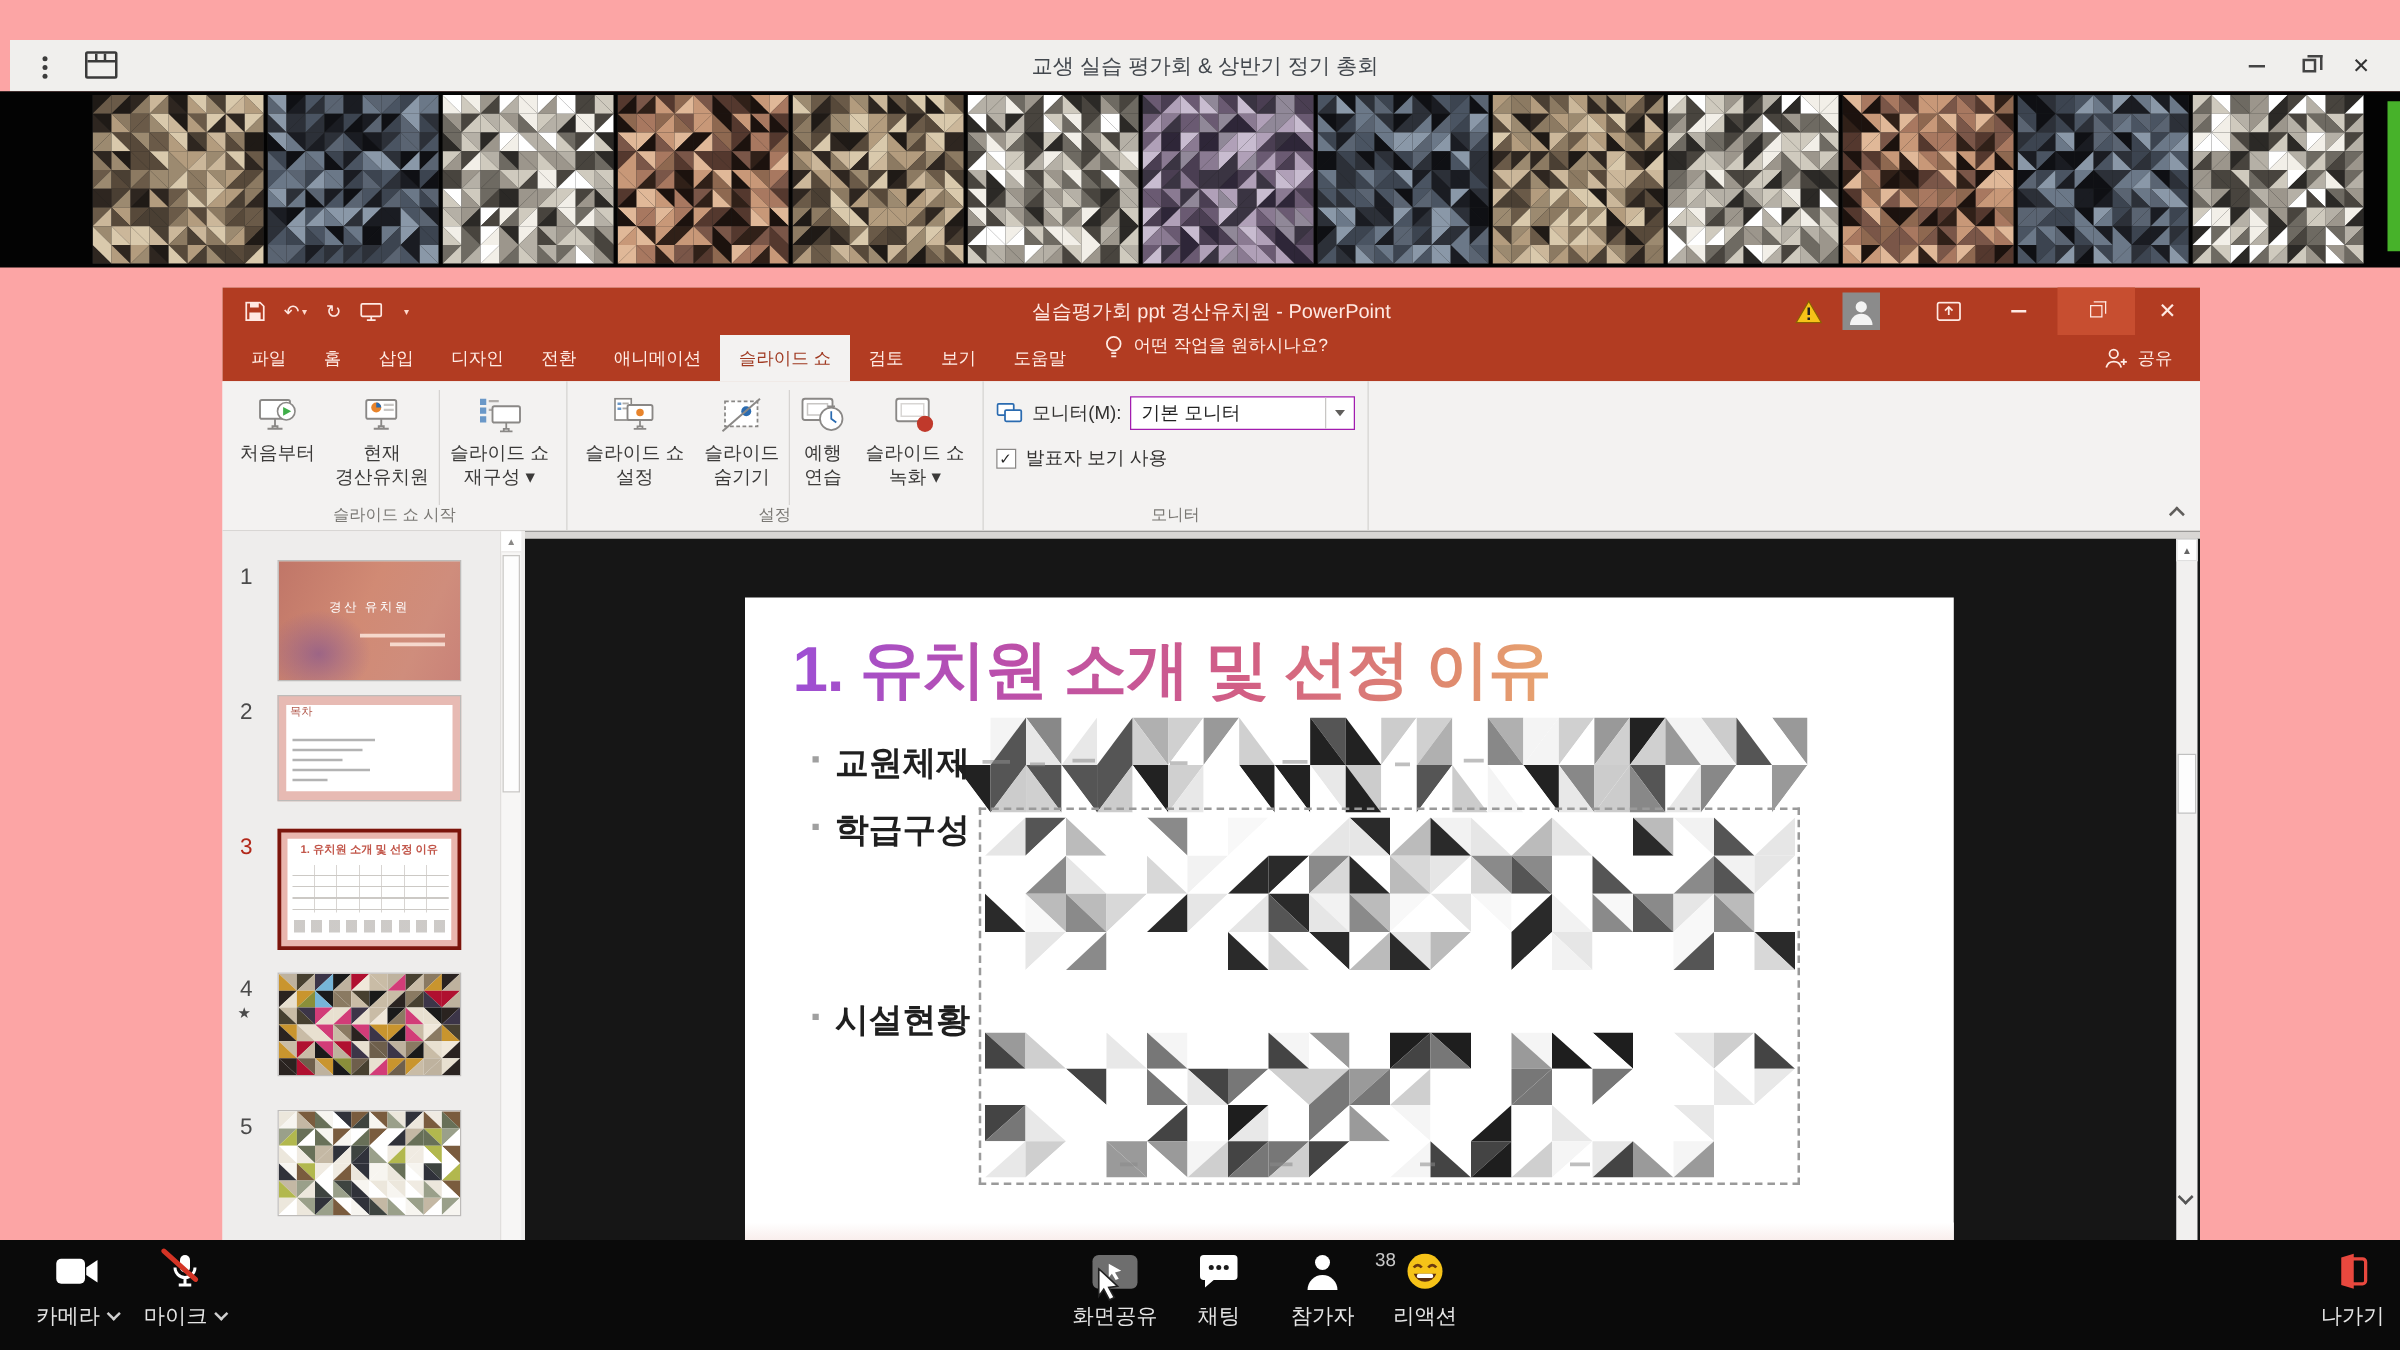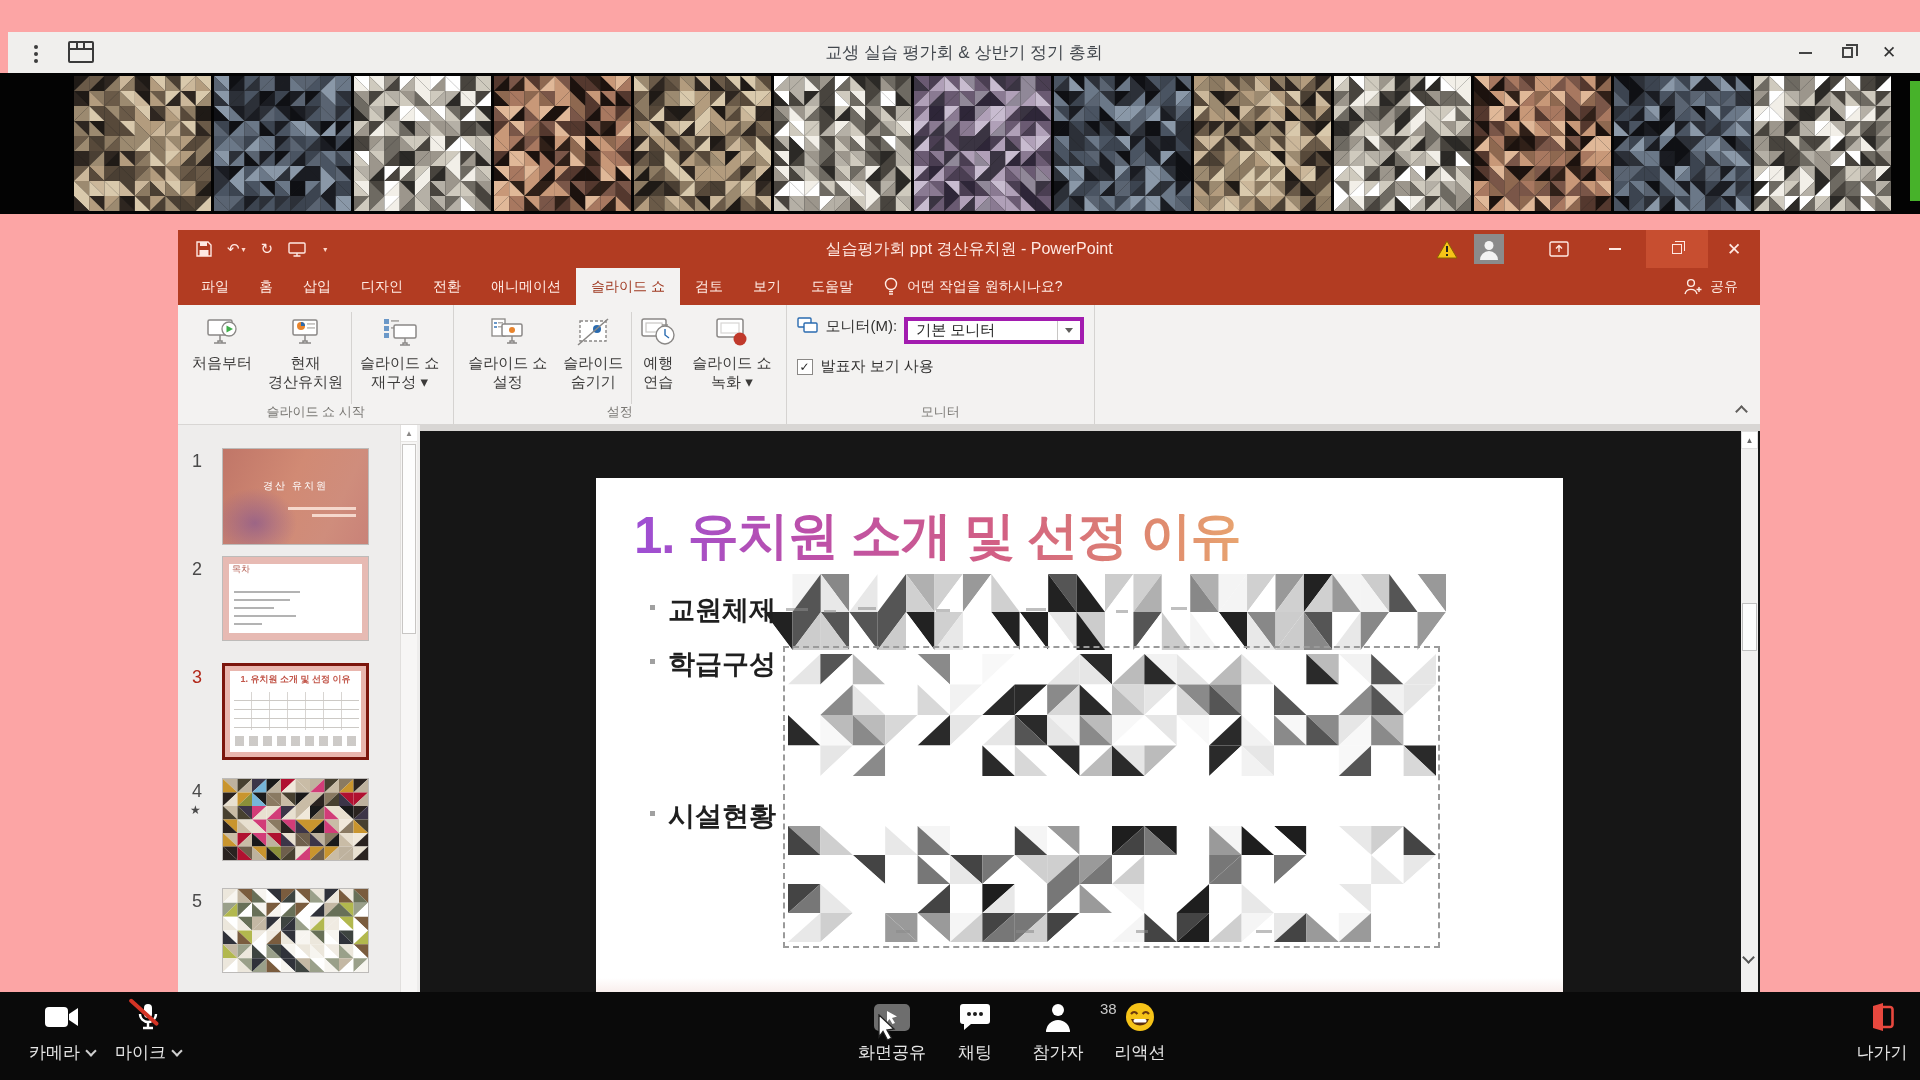--- a/index.html
+++ b/index.html
@@ -46,38 +46,38 @@
   .wbtn.hl{background:#c74e30;}
   .wbtn .ic-min2{width:12px;height:2px;background:#ffe9e3;}
   .wbtn .ic-rest2{position:relative;width:10px;height:10px;border:1.5px solid #ffe9e3;}
   .wbtn .ic-rest2:before{content:"";position:absolute;left:2px;top:-4.5px;width:9px;height:9px;border:1.5px solid #ffe9e3;border-left:none;border-bottom:none;}
   .wbtn.close{width:52px;font-size:17px;}
 
   
   .tabs{position:relative;height:37px;background:#b23c22;display:flex;align-items:stretch;padding-left:8px;color:#ffece5;font-size:14px;}
   .tab{padding:0 15px;display:flex;align-items:center;white-space:nowrap;}
   .tab.active{background:#f3f2f1;color:#a03a22;}
-  .tellme{display:flex;align-items:center;gap:9px;margin-left:16px;white-space:nowrap;}
+  .tellme{display:flex;gap:9px;margin-left:16px;white-space:nowrap;}
   .share-btn{margin-left:auto;margin-right:22px;display:flex;align-items:center;gap:7px;white-space:nowrap;}
 
   
   .ribbon{position:relative;height:120px;background:#f3f2f1;border-bottom:1px solid #d8d6d4;display:flex;}
   .rgroup{position:relative;display:flex;align-items:flex-start;padding:5px 6px 0 6px;border-right:1px solid #d5d3d1;}
   .glabel{position:absolute;bottom:3px;left:0;right:0;text-align:center;font-size:13px;color:#7a7874;}
   .bigbtn{display:flex;flex-direction:column;align-items:center;padding:3px 8px;}
   .bicon{height:40px;display:flex;align-items:center;}
   .bl{font-size:15px;color:#3b3a39;line-height:19px;text-align:center;white-space:nowrap;}
   .sep-in{border-left:1px solid #d5d3d1;align-self:stretch;height:92px;margin-top:2px;}
   .checkcol{display:flex;flex-direction:column;gap:8px;margin:10px 8px 0 12px;}
   .chkrow{display:flex;align-items:center;gap:8px;font-size:15px;color:#323130;white-space:nowrap;}
   .chk{width:16px;height:16px;border:1px solid #8a8886;background:#fff;display:flex;align-items:center;justify-content:center;}
   .chk:after{content:"✓";font-size:12px;color:#262626;}
   .mongroup{display:flex;flex-direction:column;padding:0 10px;}
-  .mrow1{display:flex;align-items:flex-start;gap:7px;margin-top:12px;font-size:15px;color:#323130;white-space:nowrap;}
-  .mselect{width:180px;height:27px;background:#fff;border:4px solid #a21caf;display:flex;align-items:center;padding-left:8px;font-size:15px;color:#222;position:relative;}
+  .mrow1{display:flex;align-items:center;gap:7px;margin-top:12px;font-size:15px;color:#323130;white-space:nowrap;}
+  .mselect{width:180px;height:27px;background:#fff;border:1px solid #a21caf;display:flex;align-items:center;padding-left:8px;font-size:15px;color:#222;position:relative;}
   .mselect .dd{position:absolute;right:0;top:0;width:23px;height:100%;border-left:1px solid #c8c6c4;display:flex;align-items:center;justify-content:center;}
   .tri-down{width:0;height:0;border-left:4px solid transparent;border-right:4px solid transparent;border-top:5px solid #605e5c;}
   .mrow2{margin-top:13px;}
   .collapse-chev{position:absolute;right:14px;bottom:8px;width:9px;height:9px;border-left:2px solid #605e5c;border-top:2px solid #605e5c;transform:rotate(45deg);}
 
   
   .pbody{position:absolute;left:0;right:0;top:195px;bottom:0;display:flex;}
   .thumbs{position:relative;width:242px;background:#eeedec;overflow:hidden;}
   .tnum{position:absolute;left:14px;font-size:18px;color:#4a4a4a;}
   .tnum.sel{color:#b2291b;}

